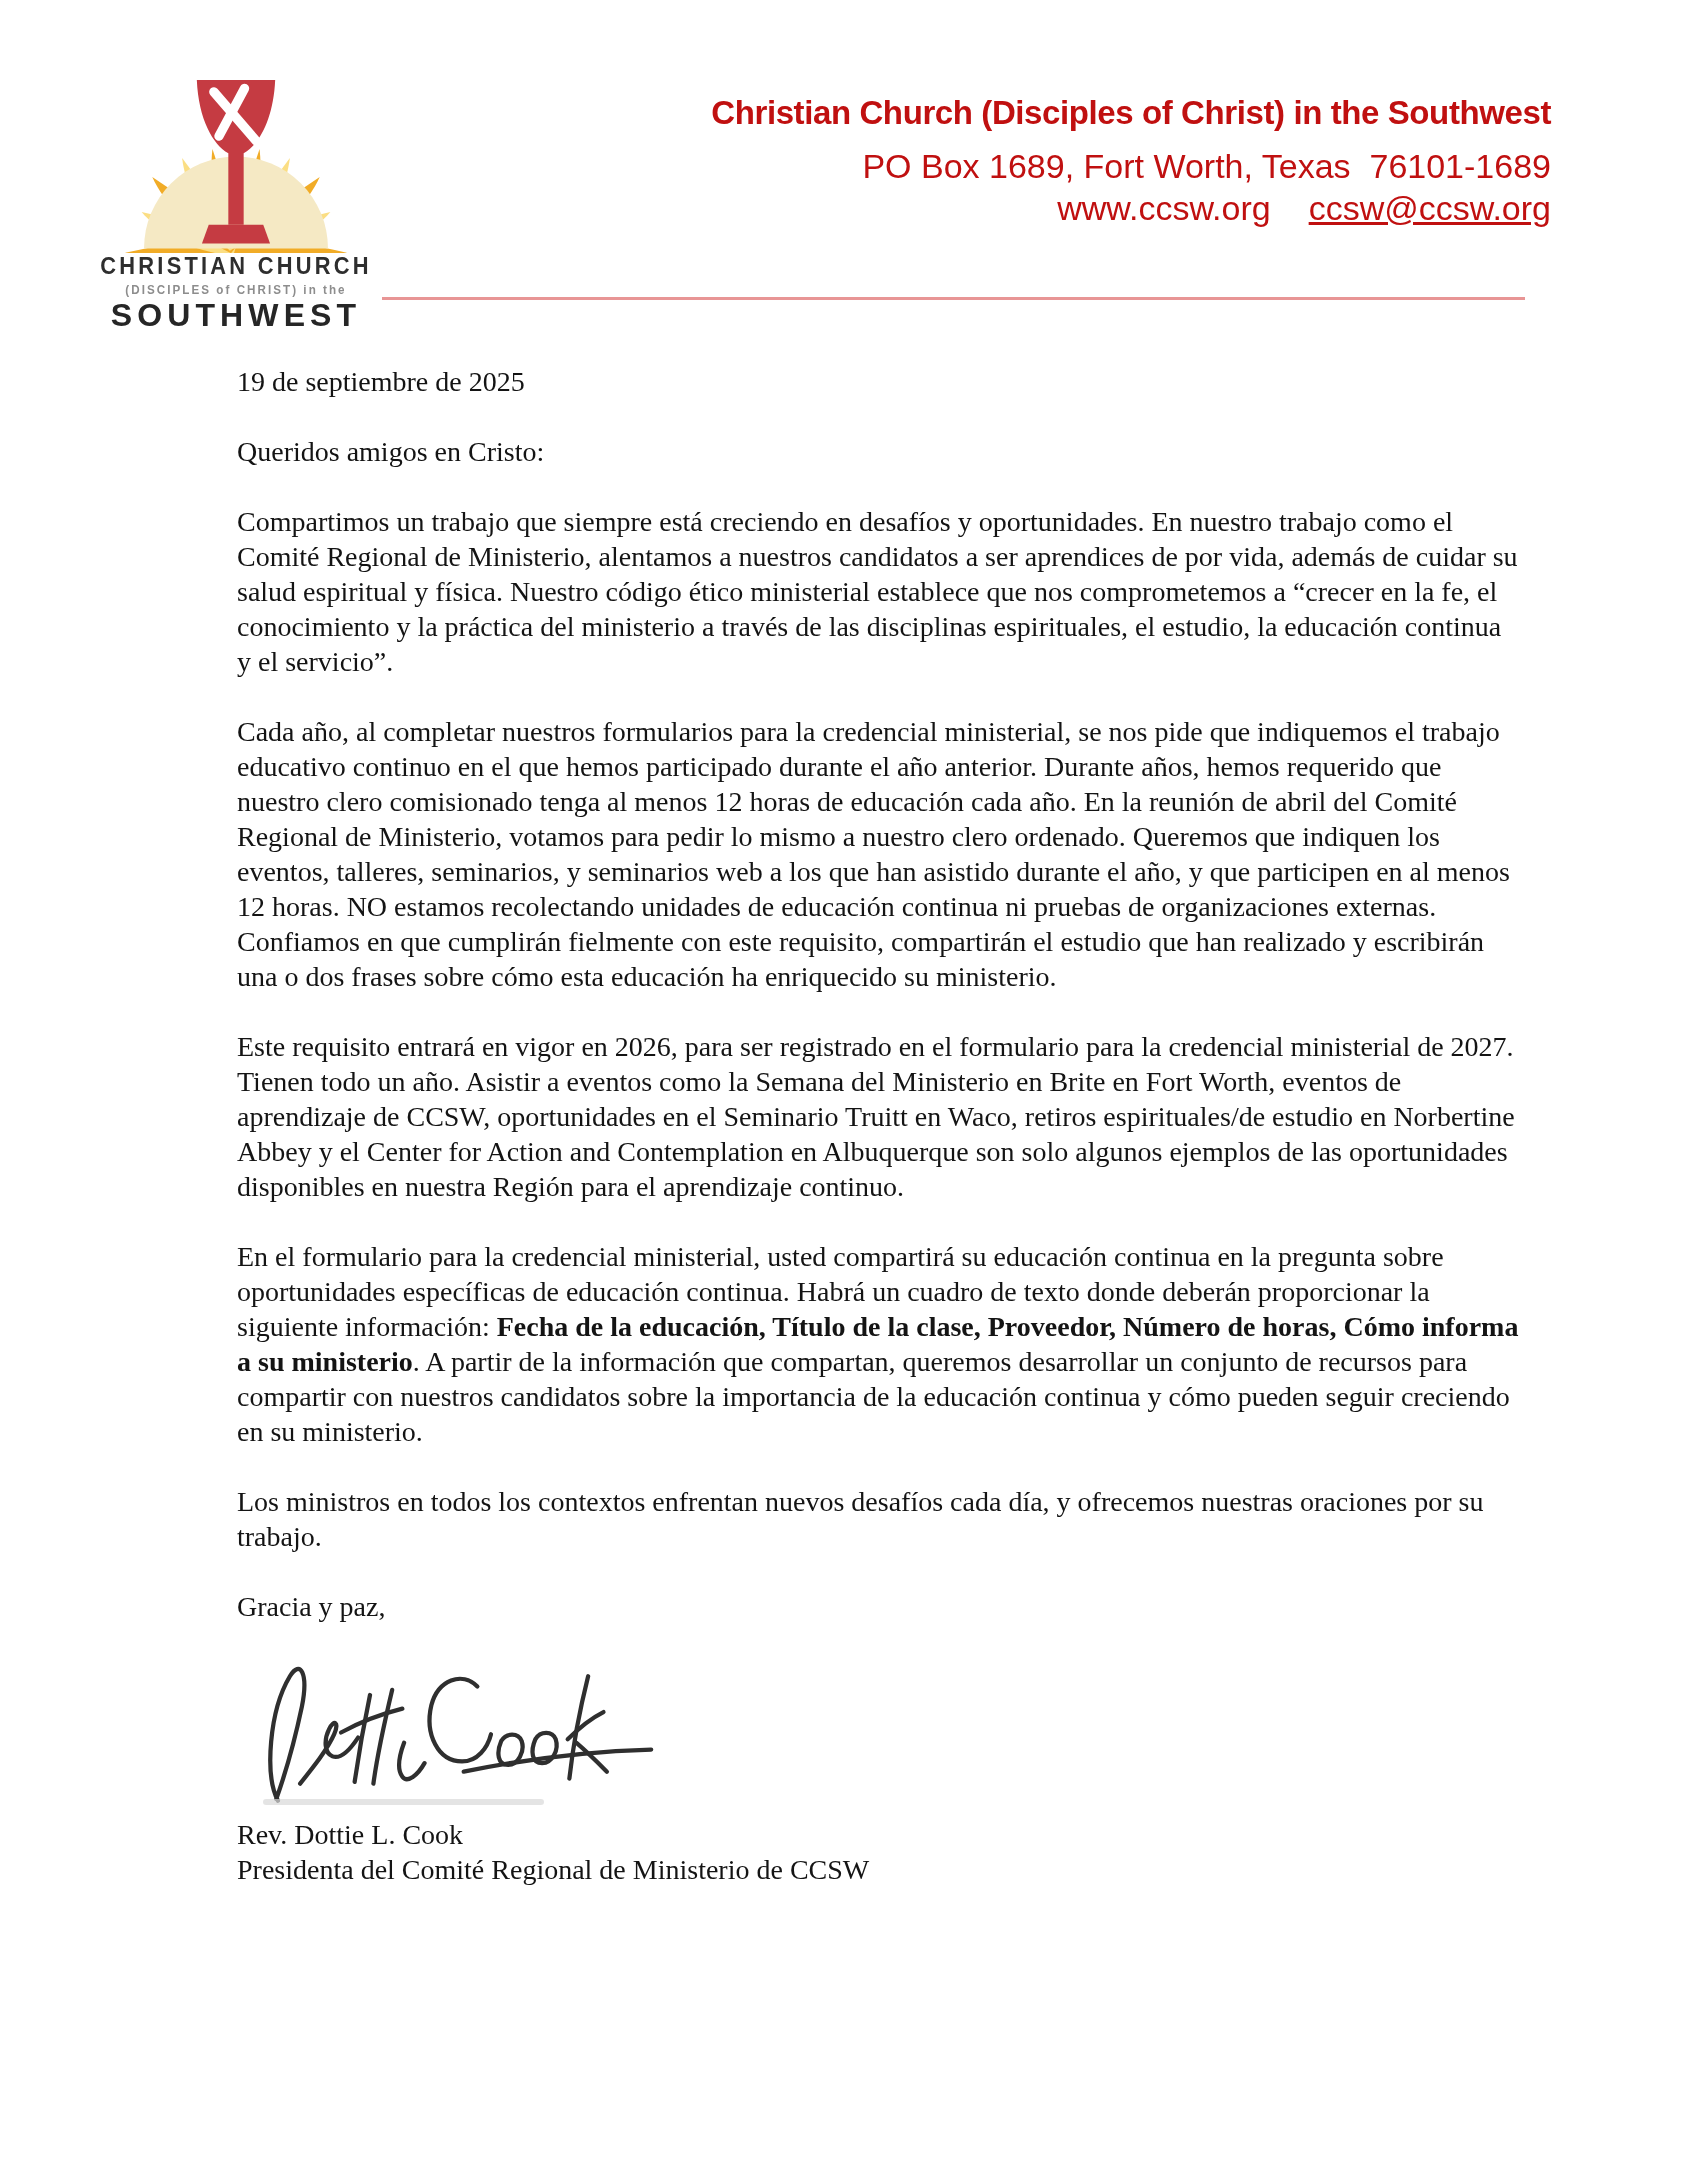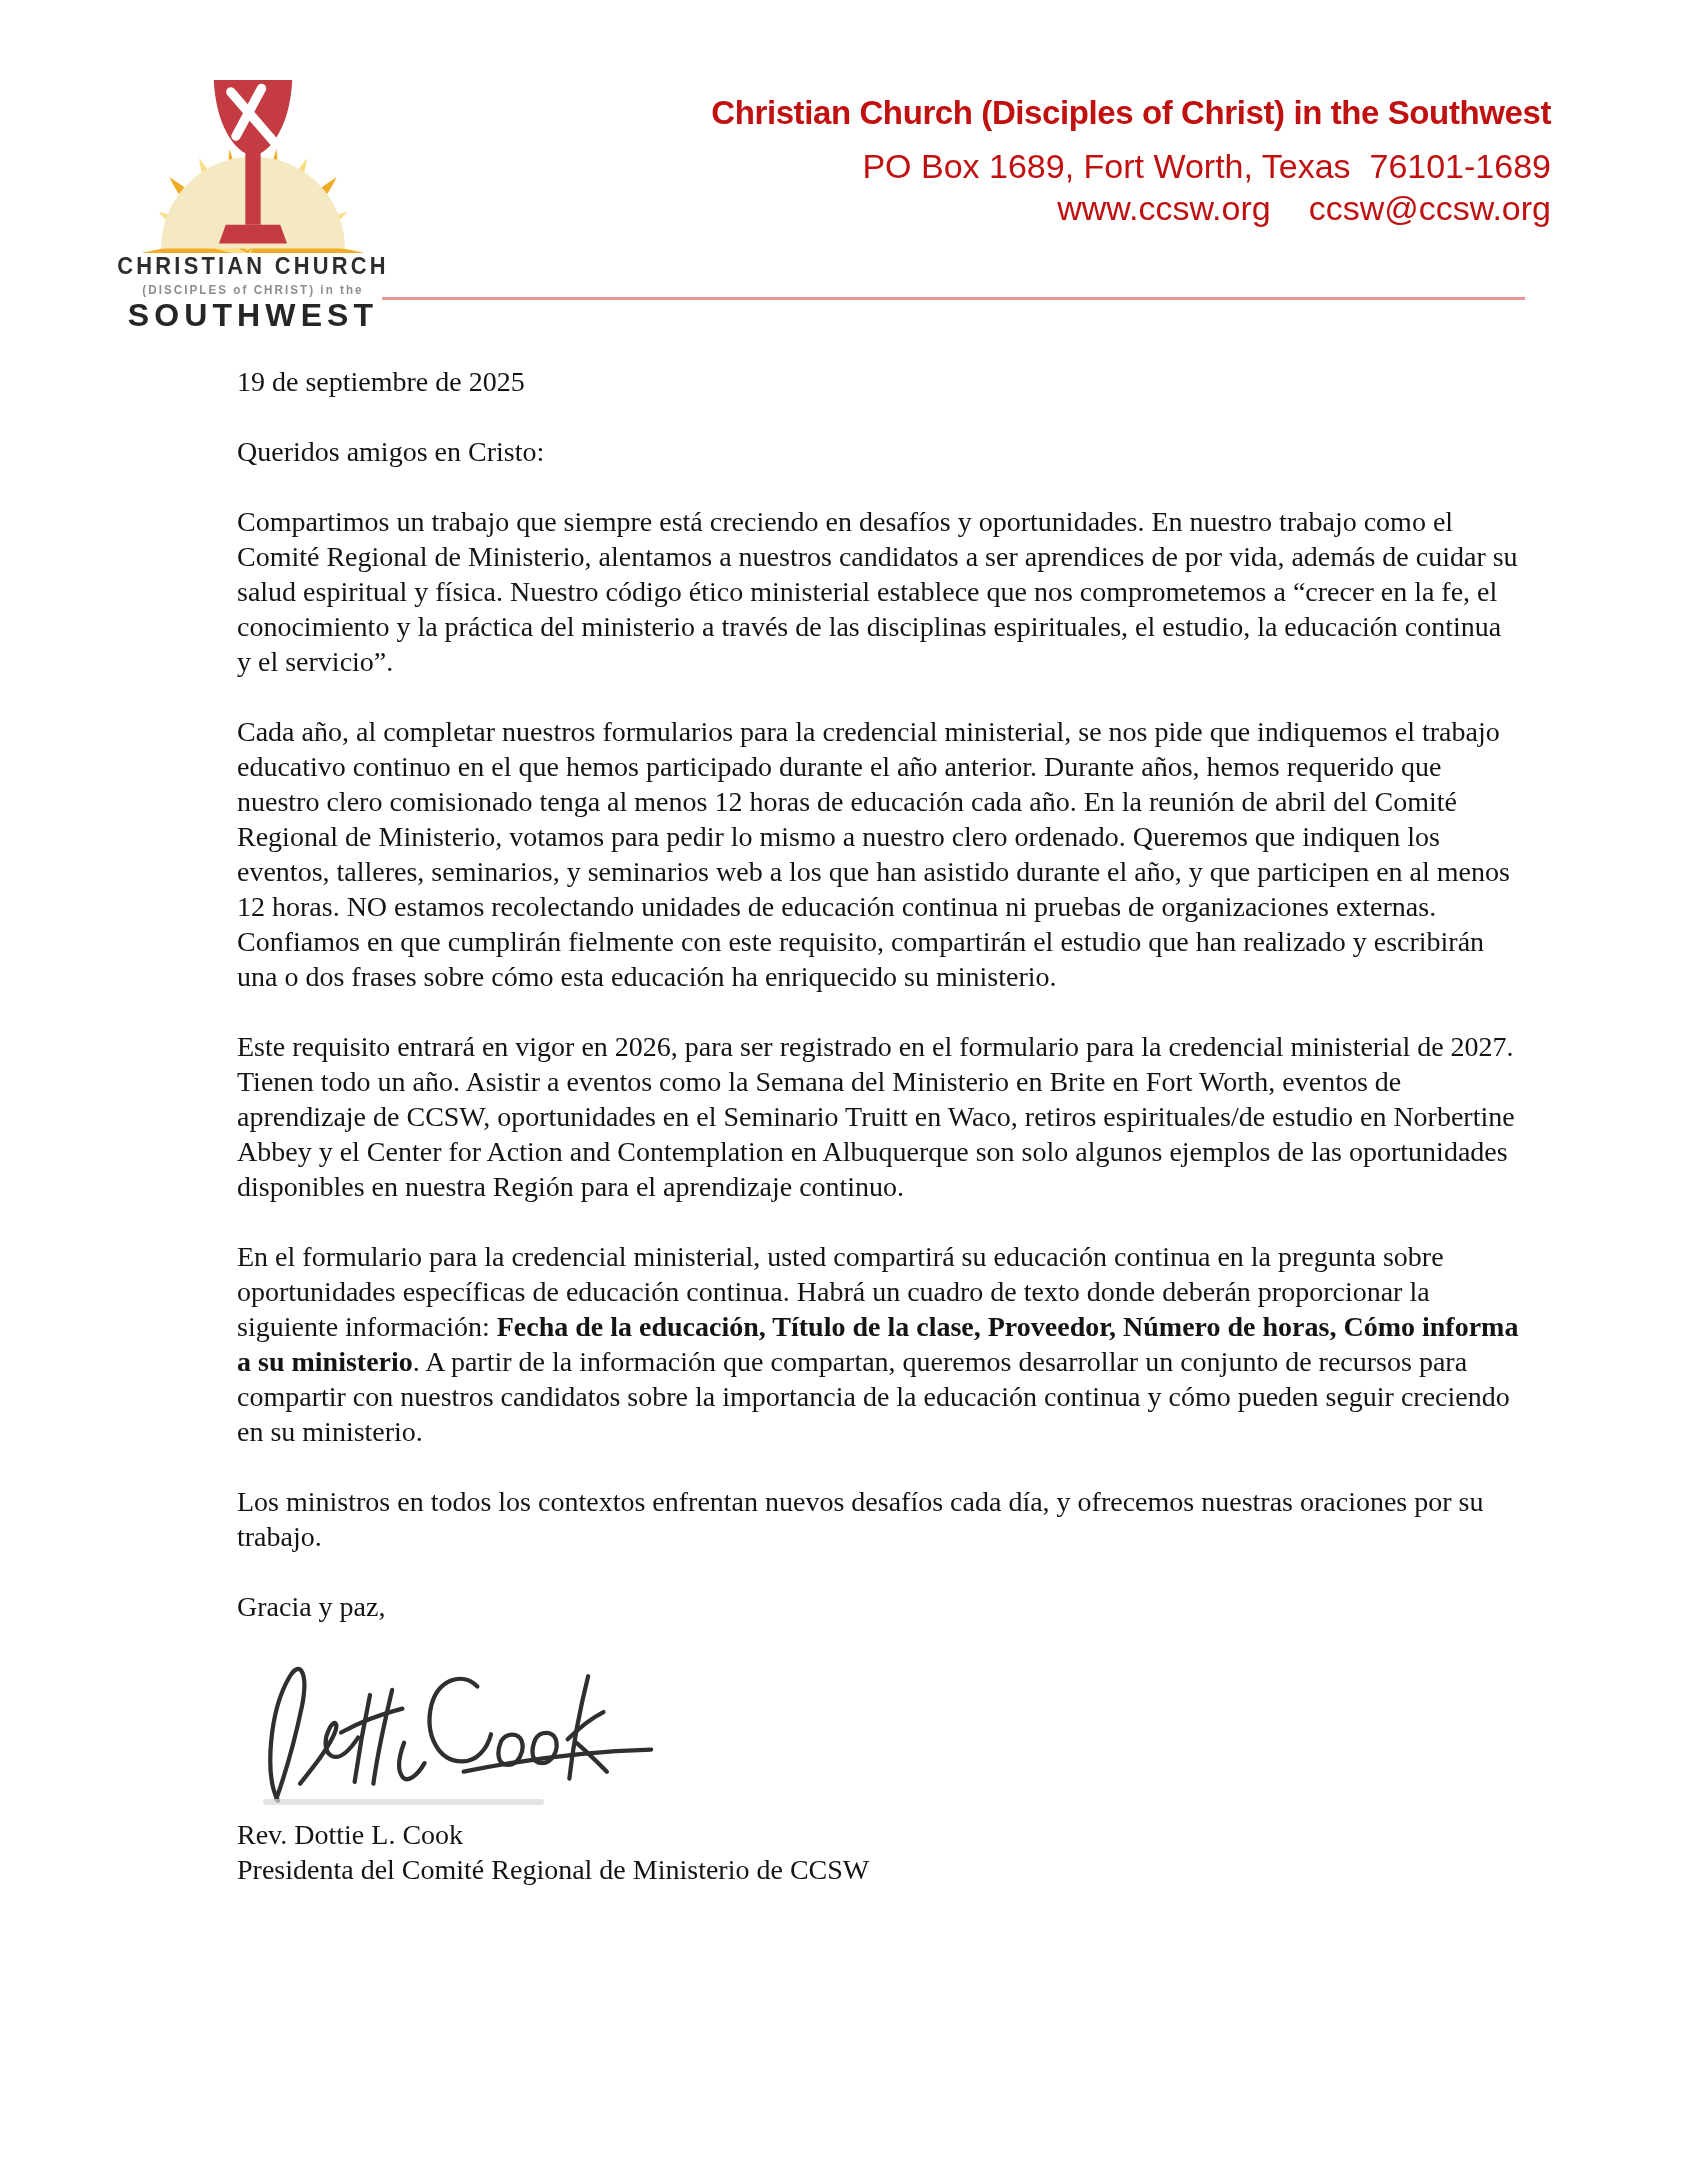--- a/index.html
+++ b/index.html
@@ -9,21 +9,21 @@
     height: 2181px;
     background: #ffffff;
     overflow: hidden;
     font-family: "Liberation Serif", "DejaVu Serif", serif;
     color: #141414;
   }
 
   
   .logo-block {
     position: absolute;
-    left: 98px;
+    left: 81px;
     top: 61px;
     width: 310px;
     text-align: center;
   }
   .logo-svg { display: block; margin: 0 auto; }
   .logo-line1 {
     font-family: "Liberation Sans", "DejaVu Sans", sans-serif;
     font-weight: bold;
     font-size: 23px;
     letter-spacing: 3.4px;
@@ -65,21 +65,21 @@
     font-weight: bold;
     letter-spacing: -0.4px;
     margin-bottom: 12.8px;
     white-space: nowrap;
   }
   .addr-line {
     font-size: 34px;
     line-height: 42px;
     white-space: pre-wrap;
   }
-  .email-gap { margin-left: 38px; }
+  .email-gap { margin-left: 38px; text-decoration: underline; }
 
   .divider {
     position: absolute;
     left: 382px;
     top: 297px;
     width: 1143px;
     height: 3.4px;
     background: #e89595;
   }
 

